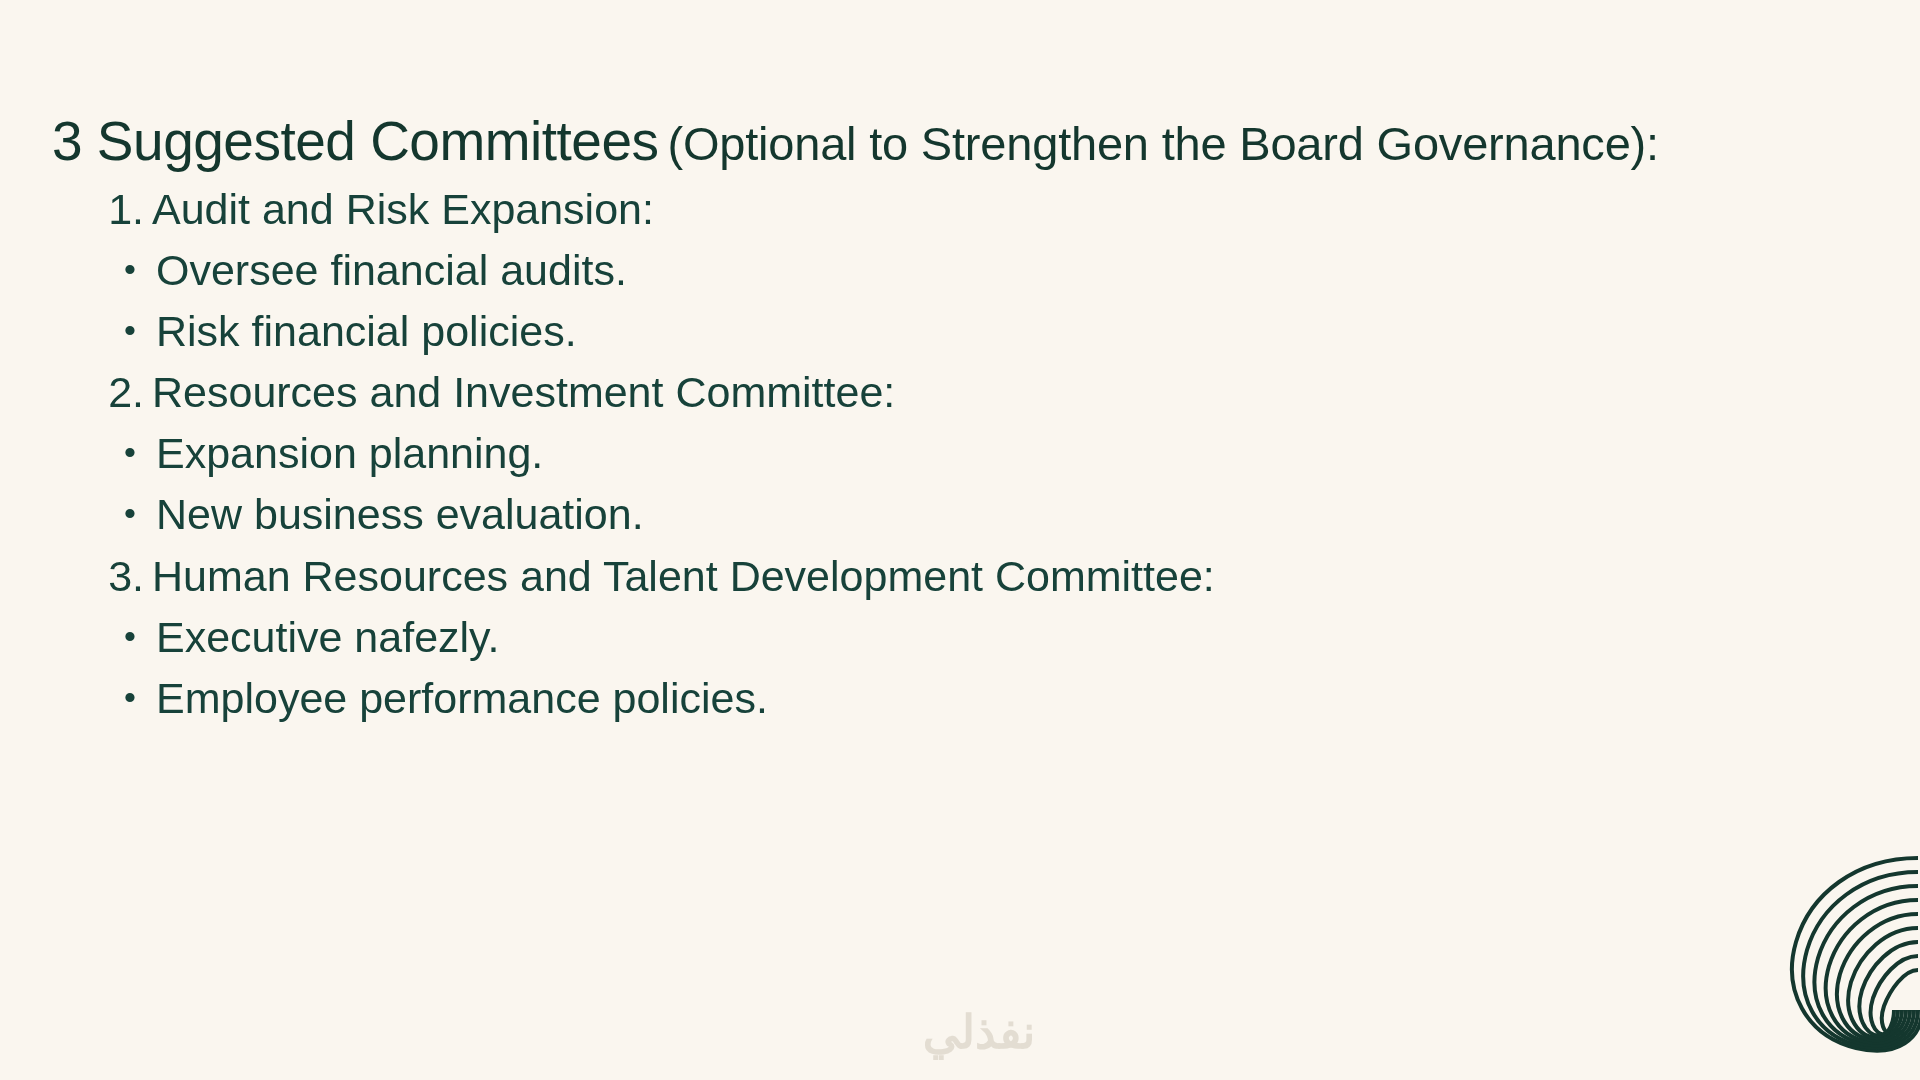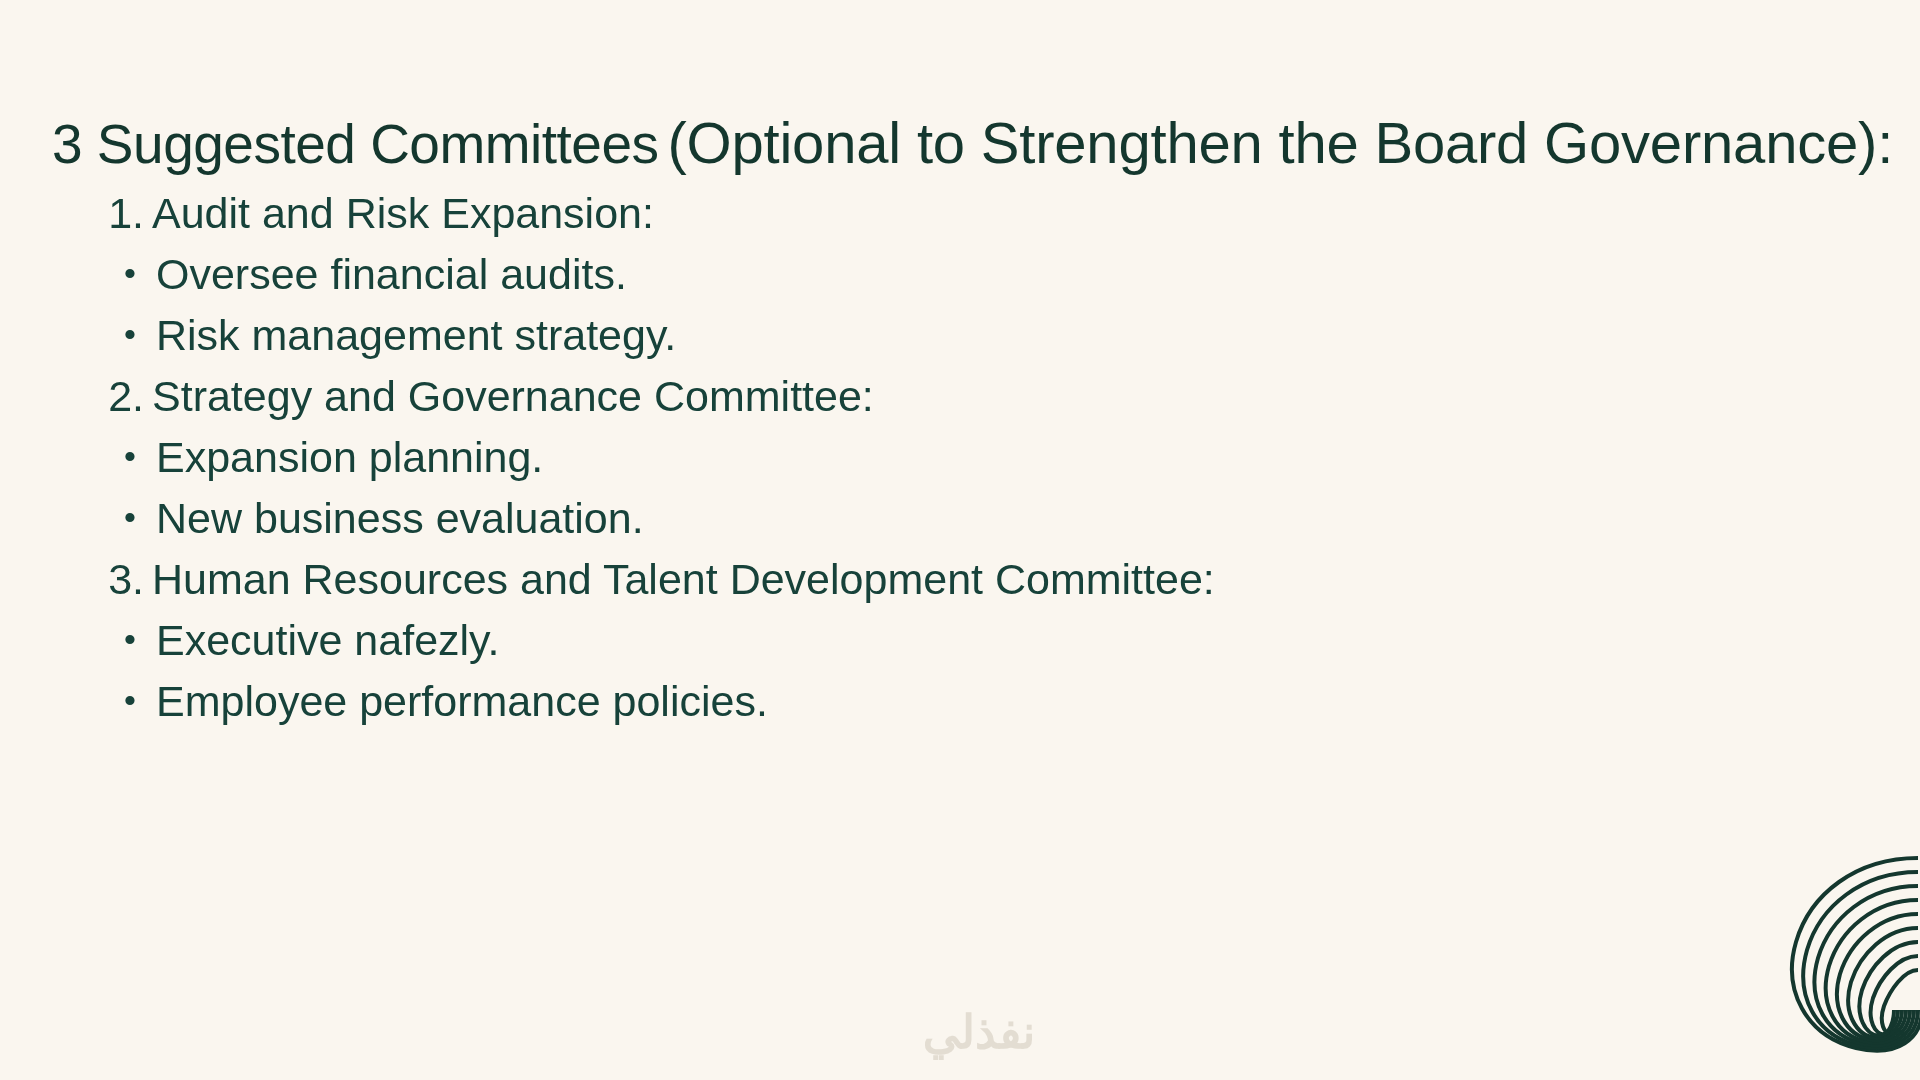--- a/index.html
+++ b/index.html
@@ -31,21 +31,21 @@
     white-space: nowrap;
     margin: 0 0 6px 0;
   }
   .heading-strong {
     font-size: 55px;
     font-weight: normal;
     letter-spacing: -0.5px;
     color: #14372e;
   }
   .heading-light {
-    font-size: 58px;
+    font-size: 47px;
     font-weight: 400;
     letter-spacing: -0.2px;
     color: #14372e;
   }
 
   
   .outline {
     margin: 0;
     padding: 0;
     list-style: none;
@@ -145,25 +145,25 @@
       <li class="row level1">
         <span class="marker num">1.</span>
         <span class="row-text">Audit and Risk Expansion:</span>
       </li>
       <li class="row level2">
         <span class="marker dot">•</span>
         <span class="row-text">Oversee financial audits.</span>
       </li>
       <li class="row level2">
         <span class="marker dot">•</span>
-        <span class="row-text">Risk management strategy.</span>
+        <span class="row-text">Risk financial policies.</span>
       </li>
       <li class="row level1">
         <span class="marker num">2.</span>
-        <span class="row-text">Strategy and Governance Committee:</span>
+        <span class="row-text">Resources and Investment Committee:</span>
       </li>
       <li class="row level2">
         <span class="marker dot">•</span>
         <span class="row-text">Expansion planning.</span>
       </li>
       <li class="row level2">
         <span class="marker dot">•</span>
         <span class="row-text">New business evaluation.</span>
       </li>
       <li class="row level1">

